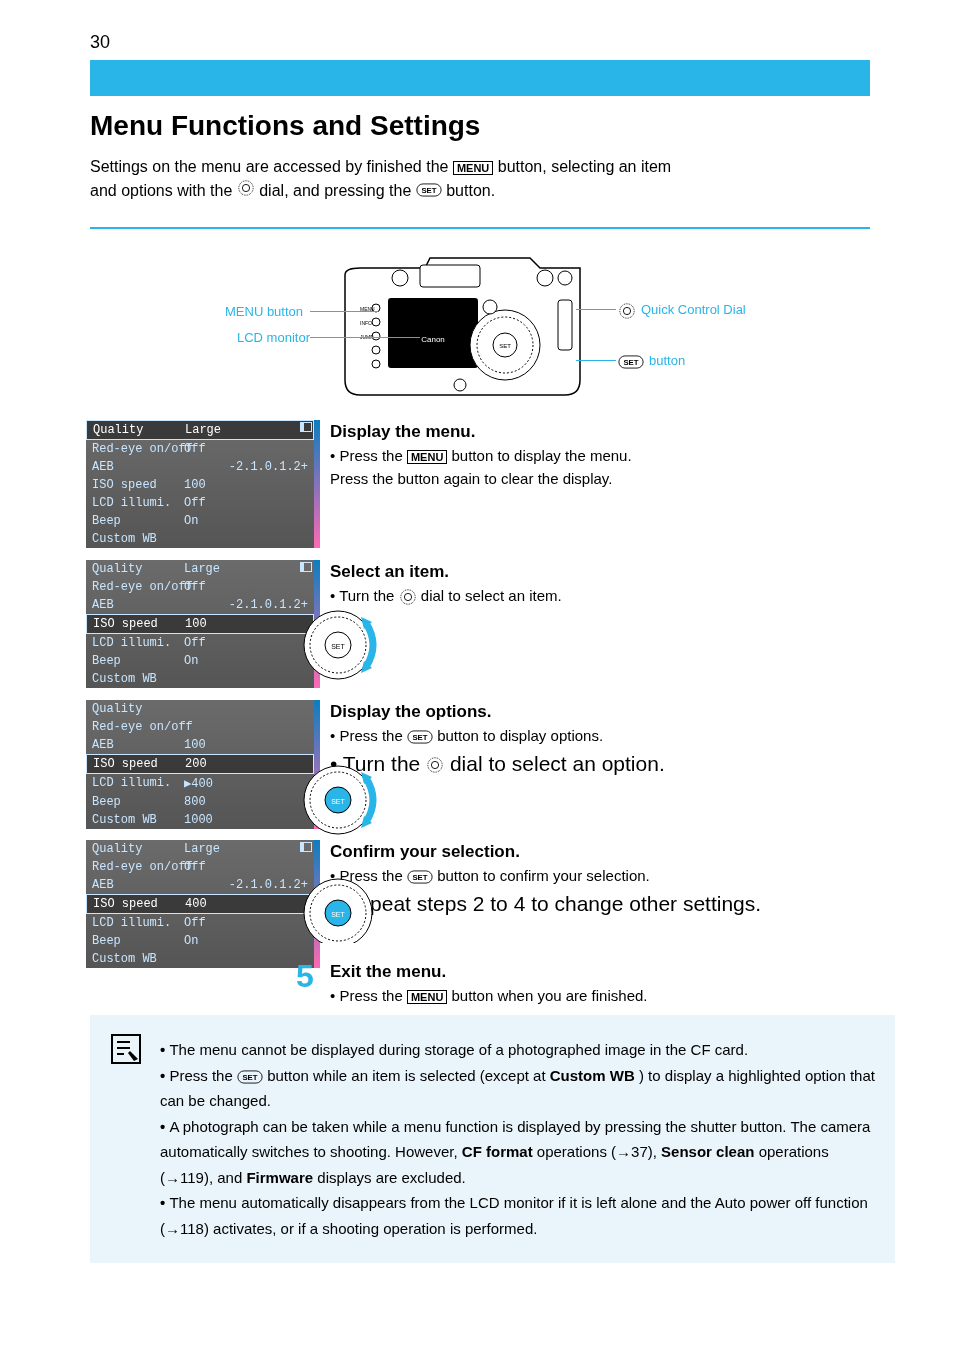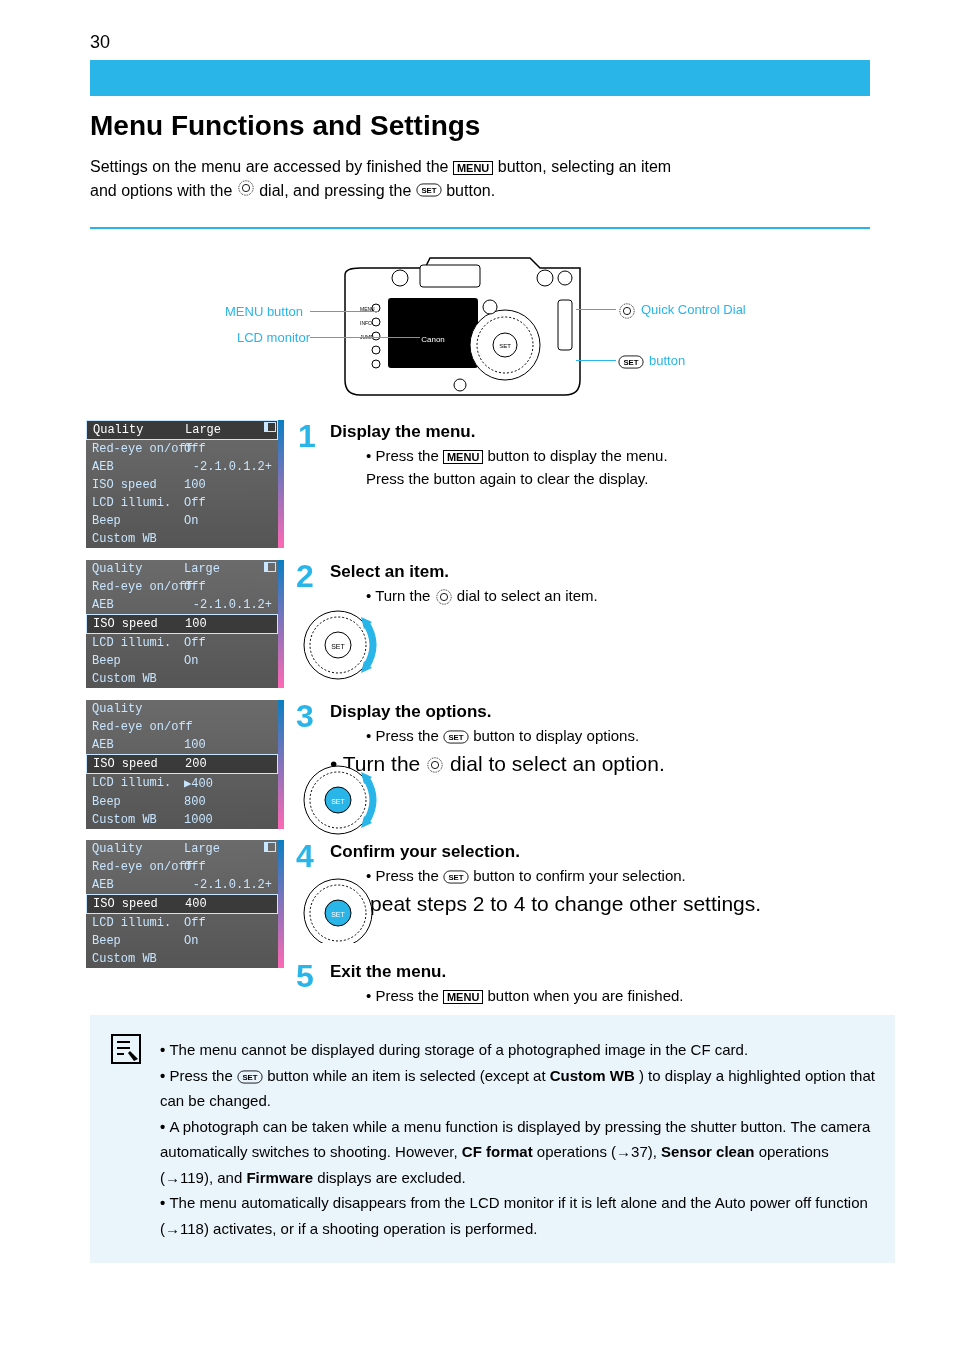--- a/index.html
+++ b/index.html
@@ -119,31 +119,30 @@
     }
     .step-title {
       position: absolute;
       font-size: 17px;
       font-weight: bold;
     }
     .step-body {
       position: absolute;
       font-size: 15px;
       line-height: 1.5;
-      margin-left: 36px;
     }
     .step-body-2 {
       position: absolute;
       font-size: 21px;
       line-height: 1.5;
     }
     .menu-screenshot {
       position: absolute;
       left: 86px;
-      width: 192px;
+      width: 228px;
       background: linear-gradient(to bottom,#6b6b6b,#555);
       font-family: "Courier New", monospace;
       font-size: 12px;
       color: #c8e6ff;
     }
     .menu-screenshot .row {
       padding: 2px 6px;
       display: flex;
       justify-content: flex-start;
       white-space: pre;

